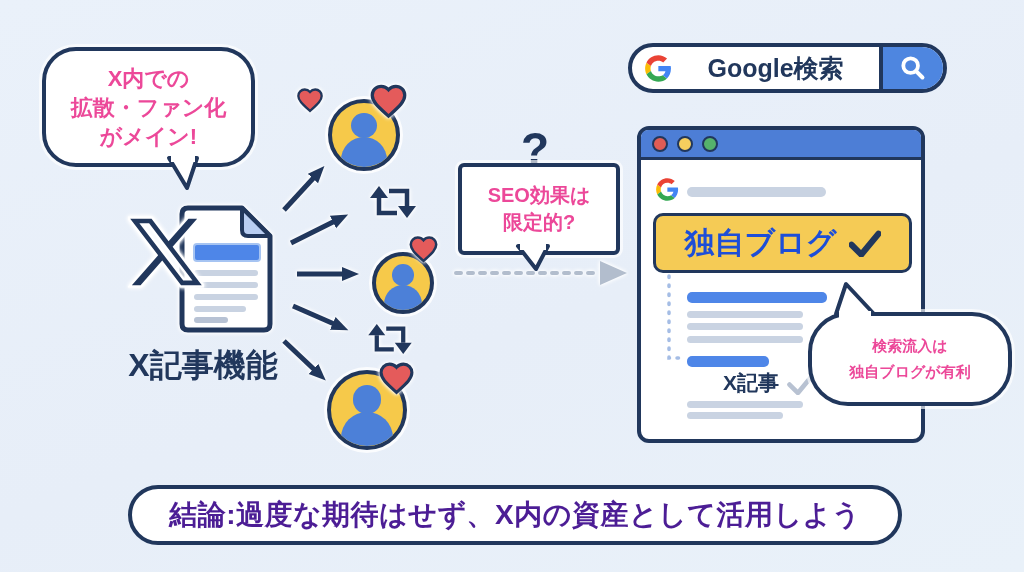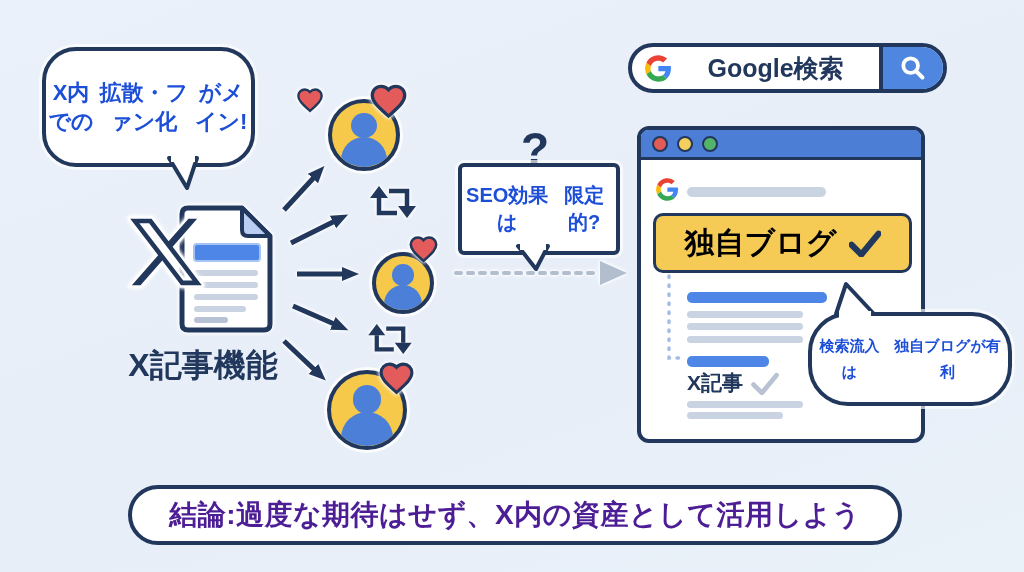--- a/index.html
+++ b/index.html
@@ -5,22 +5,22 @@
   html,body{margin:0;padding:0;}
   body{font-family:"Liberation Sans","DejaVu Sans",sans-serif;}
   #canvas{
     position:relative;width:1024px;height:572px;overflow:hidden;
     background:linear-gradient(160deg,#eaf1fa 0%,#e7eef8 55%,#e9f1f9 100%);
   }
   .abs{position:absolute;}
   
   .bubble{
     position:absolute;background:#fff;border:4px solid #21375c;
-    display:flex;justify-content:center;align-items:center;
-    text-align:center;color:#1d4ed8;font-weight:bold;z-index:6;
+    display:flex;flex-direction:column;justify-content:center;align-items:center;
+    text-align:center;color:#ec4899;font-weight:bold;z-index:6;
     box-shadow:0 0 0 3px rgba(255,255,255,.65);
   }
   .tail{position:absolute;z-index:7;}
   
   .avatar{
     position:absolute;border-radius:50%;background:#f6c94a;border:4px solid #21375c;
     overflow:hidden;z-index:3;box-shadow:0 0 0 3px rgba(255,255,255,.8);
   }
   .avatar .head{position:absolute;background:#4c80d8;border-radius:50%;width:40%;height:40%;left:30%;top:15%;}
   .avatar .body{position:absolute;background:#4c80d8;border-radius:50%;width:72%;height:72%;left:14%;top:53%;}
@@ -44,22 +44,22 @@
   #browser-titlebar{
     height:27px;background:#4d7ed6;border-bottom:3px solid #21375c;
     border-radius:7px 7px 0 0;display:flex;align-items:center;padding-left:11px;gap:9px;
   }
   .tl-dot{width:12px;height:12px;border-radius:50%;border:2.5px solid #21375c;box-sizing:content-box;}
   .bar{position:absolute;border-radius:5px;}
   #blog-box{
     left:653px;top:213px;width:259px;height:60px;background:#f5cb55;border:3.5px solid #21375c;
     border-radius:10px;display:flex;align-items:center;justify-content:center;gap:12px;z-index:3;box-sizing:border-box;
   }
-  #blog-box .label{font-size:30px;font-weight:bold;color:#000000;}
-  #x-article-row{left:687px;top:369px;display:flex;align-items:center;gap:8px;z-index:3;}
+  #blog-box .label{font-size:30px;font-weight:bold;color:#1d4ed8;}
+  #x-article-row{left:723px;top:369px;display:flex;align-items:center;gap:8px;z-index:3;}
   #x-article-row .label{font-size:21px;font-weight:bold;color:#21375c;}
   
   #banner{
     left:128px;top:485px;width:774px;height:60px;background:#fff;border:4px solid #21375c;
     border-radius:31px;display:flex;align-items:center;justify-content:center;z-index:6;box-sizing:border-box;
   }
   #banner .label{font-size:28px;font-weight:bold;color:#4c1d95;letter-spacing:.5px;}
   
   #doc-label{left:128px;top:344px;width:150px;text-align:center;font-size:32px;font-weight:bold;color:#21375c;z-index:4;}
   #qmark{left:512px;top:122px;width:46px;text-align:center;font-size:46px;font-weight:bold;color:#21375c;z-index:6;}

